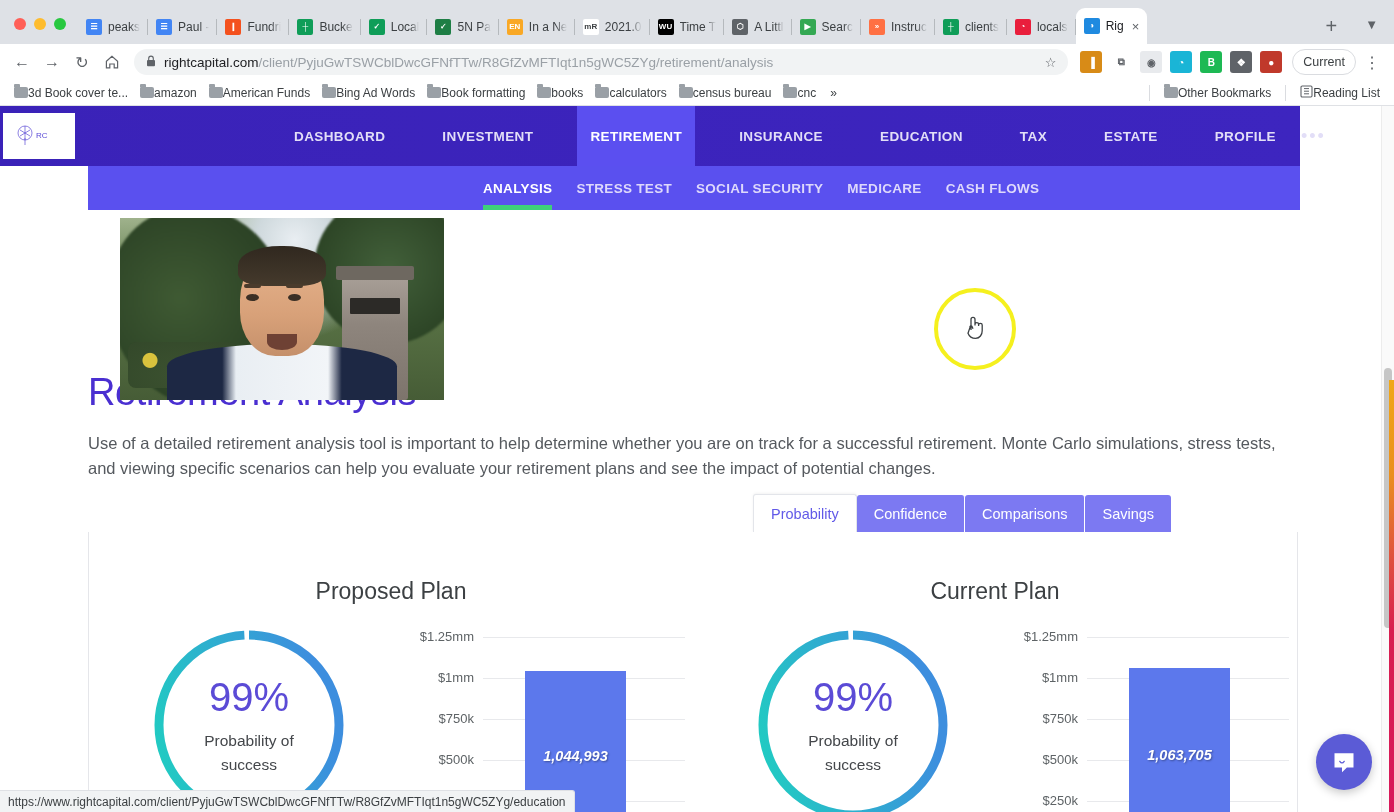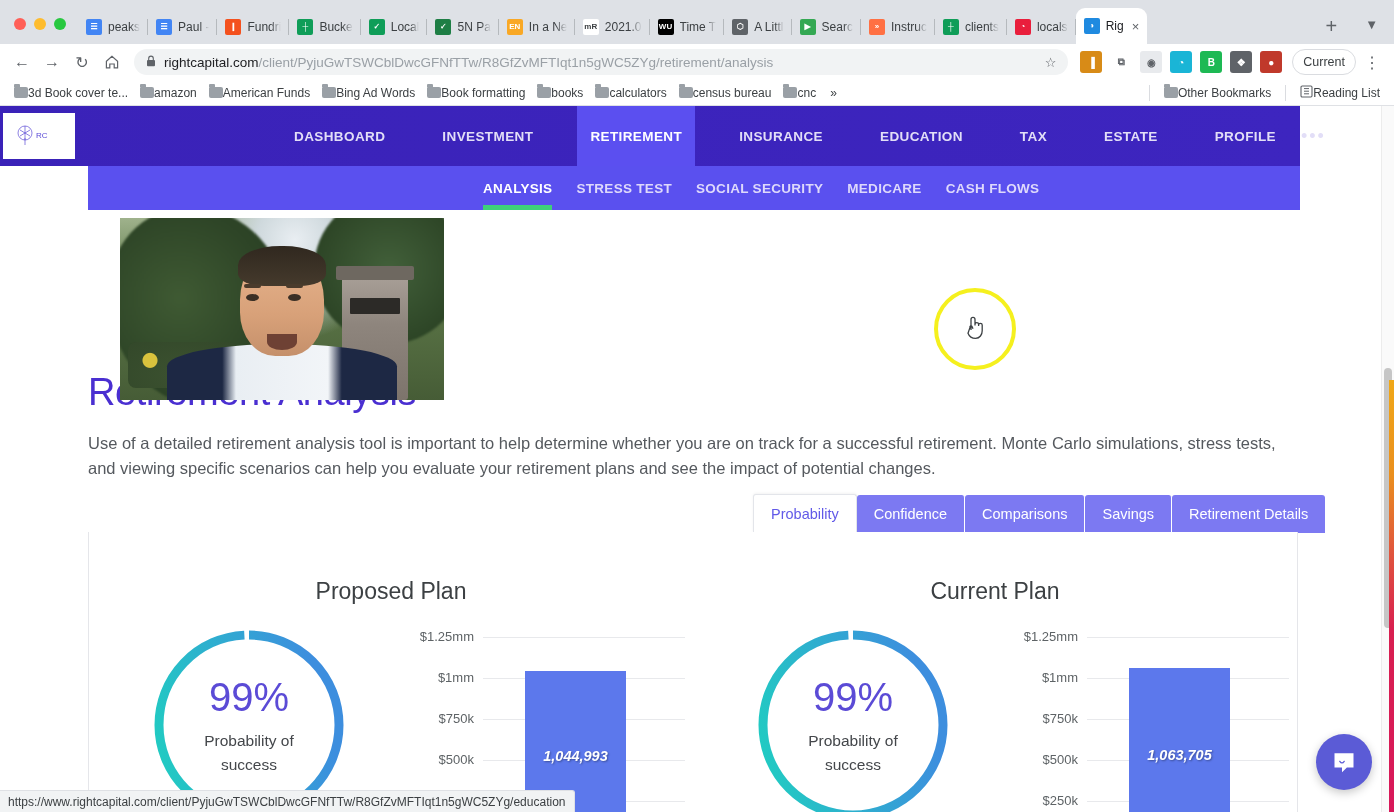--- a/index.html
+++ b/index.html
@@ -554,21 +554,20 @@
         </div>
 
     <div class="hero-title">Retirement Analysis</div>
     <div class="hero-desc">Use of a detailed retirement analysis tool is important to help determine whether you are on track for a successful retirement. Monte Carlo simulations, stress tests, and viewing specific scenarios can help you evaluate your retirement plans and see the impact of potential changes.</div>
 
     <div class="tabrow" id="ptab-host">
           <div class="ptab active">Probability</div>
           <div class="ptab">Confidence</div>
           <div class="ptab">Comparisons</div>
           <div class="ptab">Savings</div>
-          <div class="ptab">Retirement Details</div>
         </div>
     <div class="panel-top-line"></div>
 
     <div class="panel">
       <div class="plan-cols" id="plan-host">
             <div class="plan-col">
               <div class="plan-title">Proposed Plan</div>
               <div class="plan-body">
                 <div class="donut-wrap">
                   <div class="donut">

